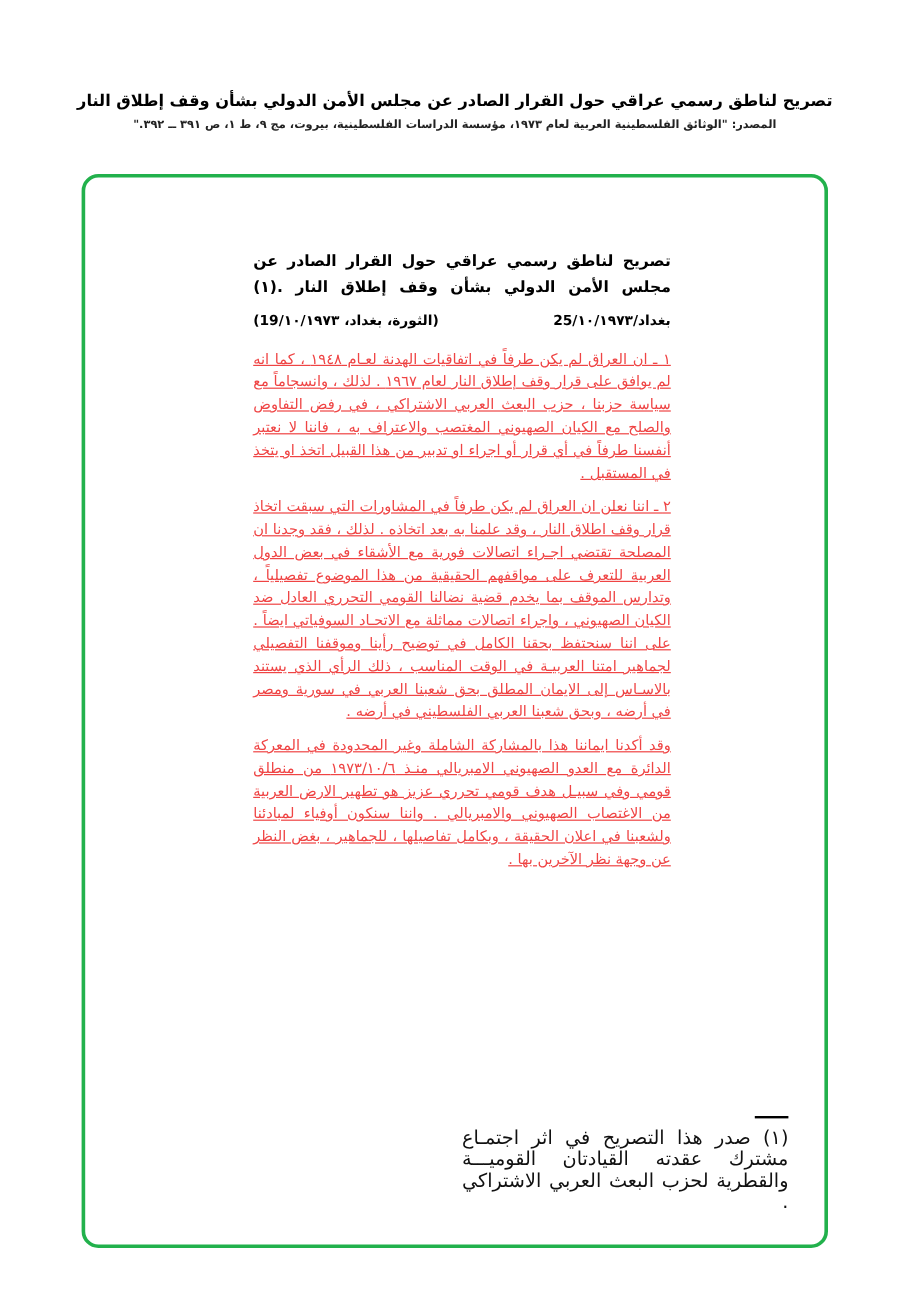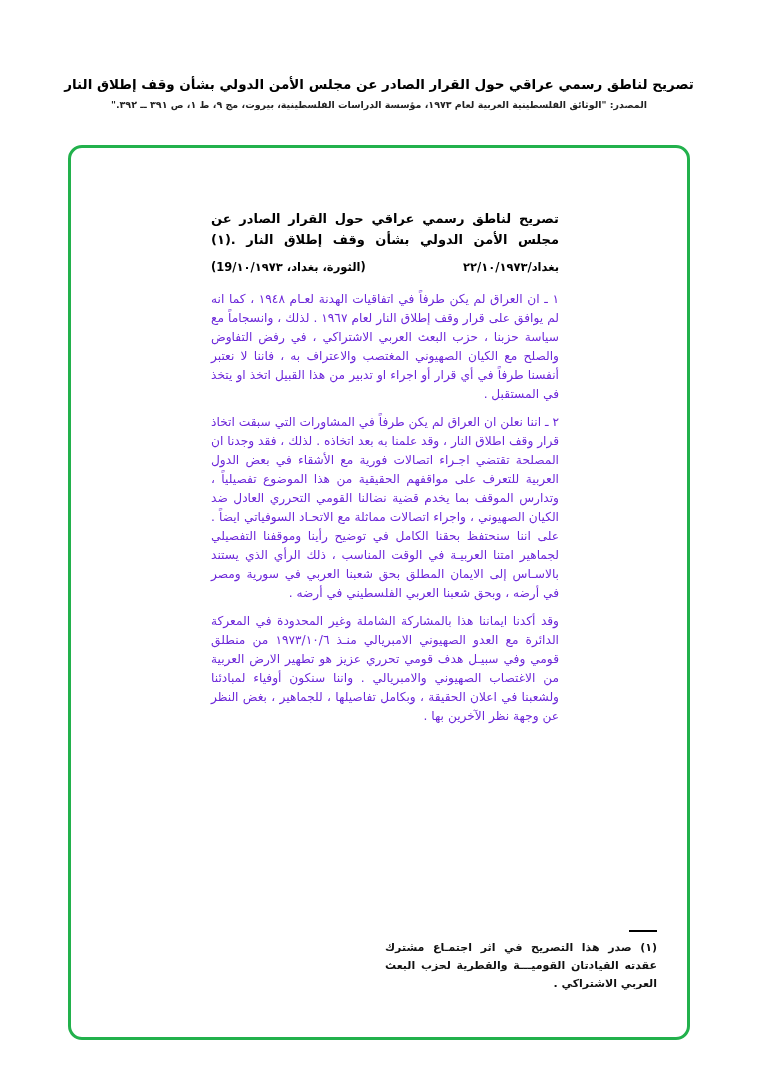--- a/index.html
+++ b/index.html
@@ -71,61 +71,61 @@
     font-size: 11.5px;
     font-weight: bold;
     margin-bottom: 16px;
     color: #000;
   }
   .doc-para {
     font-size: 12.2px;
     line-height: 19px;
     text-align: justify;
     margin-bottom: 9px;
-    color: #6d28d9;
+    color: #ef4444;
+    text-decoration: underline;
   }
 
   
   .footnote-block {
     position: absolute;
     top: 782px;
     right: 30px;
     width: 272px;
     direction: rtl;
   }
   .footnote-rule {
     width: 28px;
     border-top: 2px solid #000;
     margin-bottom: 7px;
   }
   .footnote-text {
-    font-size: 11px;
+    font-size: 16px;
     line-height: 18px;
     text-align: justify;
     color: #111;
-    font-weight: bold;
   }
 </style>
 </head>
 <body>
 
 <div class="page">
 
   <header class="page-header">
     <div class="header-title">تصريح لناطق رسمي عراقي حول القرار الصادر عن مجلس الأمن الدولي بشأن وقف إطلاق النار</div>
     <div class="source-line">المصدر: "الوثائق الفلسطينية العربية لعام ١٩٧٣، مؤسسة الدراسات الفلسطينية، بيروت، مج ٩، ط ١، ص ٣٩١ ــ ٣٩٢."</div>
   </header>
 
   <div class="scan-frame" style="border-color: rgb(34, 177, 76);">
 
     <article class="doc">
       <h2 class="doc-title">تصريح لناطق رسمي عراقي حول القرار الصادر عن مجلس الأمن الدولي بشأن وقف إطلاق النار .(١)</h2>
 
       <div class="doc-dateline">
-        <span>بغداد/٢٢/١٠/١٩٧٣</span>
+        <span>بغداد/25/١٠/١٩٧٣</span>
         <span>(الثورة، بغداد، 19/١٠/١٩٧٣)</span>
       </div>
 
       <p class="doc-para">١ ـ ان العراق لم يكن طرفاً في اتفاقيات الهدنة لعـام ١٩٤٨ ، كما انه لم يوافق على قرار وقف إطلاق النار لعام ١٩٦٧ . لذلك ، وانسجاماً مع سياسة حزبنا ، حزب البعث العربي الاشتراكي ، في رفض التفاوض والصلح مع الكيان الصهيوني المغتصب والاعتراف به ، فاننا لا نعتبر أنفسنا طرفاً في أي قرار أو اجراء او تدبير من هذا القبيل اتخذ او يتخذ في المستقبل .</p>
 
       <p class="doc-para">٢ ـ اننا نعلن ان العراق لم يكن طرفاً في المشاورات التي سبقت اتخاذ قرار وقف اطلاق النار ، وقد علمنا به بعد اتخاذه . لذلك ، فقد وجدنا ان المصلحة تقتضي اجـراء اتصالات فورية مع الأشقاء في بعض الدول العربية للتعرف على مواقفهم الحقيقية من هذا الموضوع تفصيلياً ، وتدارس الموقف بما يخدم قضية نضالنا القومي التحرري العادل ضد الكيان الصهيوني ، واجراء اتصالات مماثلة مع الاتحـاد السوفياتي ايضاً . على اننا سنحتفظ بحقنا الكامل في توضيح رأينا وموقفنا التفصيلي لجماهير امتنا العربيـة في الوقت المناسب ، ذلك الرأي الذي يستند بالاسـاس إلى الايمان المطلق بحق شعبنا العربي في سورية ومصر في أرضه ، وبحق شعبنا العربي الفلسطيني في أرضه .</p>
 
       <p class="doc-para">وقد أكدنا ايماننا هذا بالمشاركة الشاملة وغير المحدودة في المعركة الدائرة مع العدو الصهيوني الامبريالي منـذ ١٩٧٣/١٠/٦ من منطلق قومي وفي سبيـل هدف قومي تحرري عزيز هو تطهير الارض العربية من الاغتصاب الصهيوني والامبريالي . واننا سنكون أوفياء لمبادئنا ولشعبنا في اعلان الحقيقة ، وبكامل تفاصيلها ، للجماهير ، بغض النظر عن وجهة نظر الآخرين بها .</p>
     </article>
 

